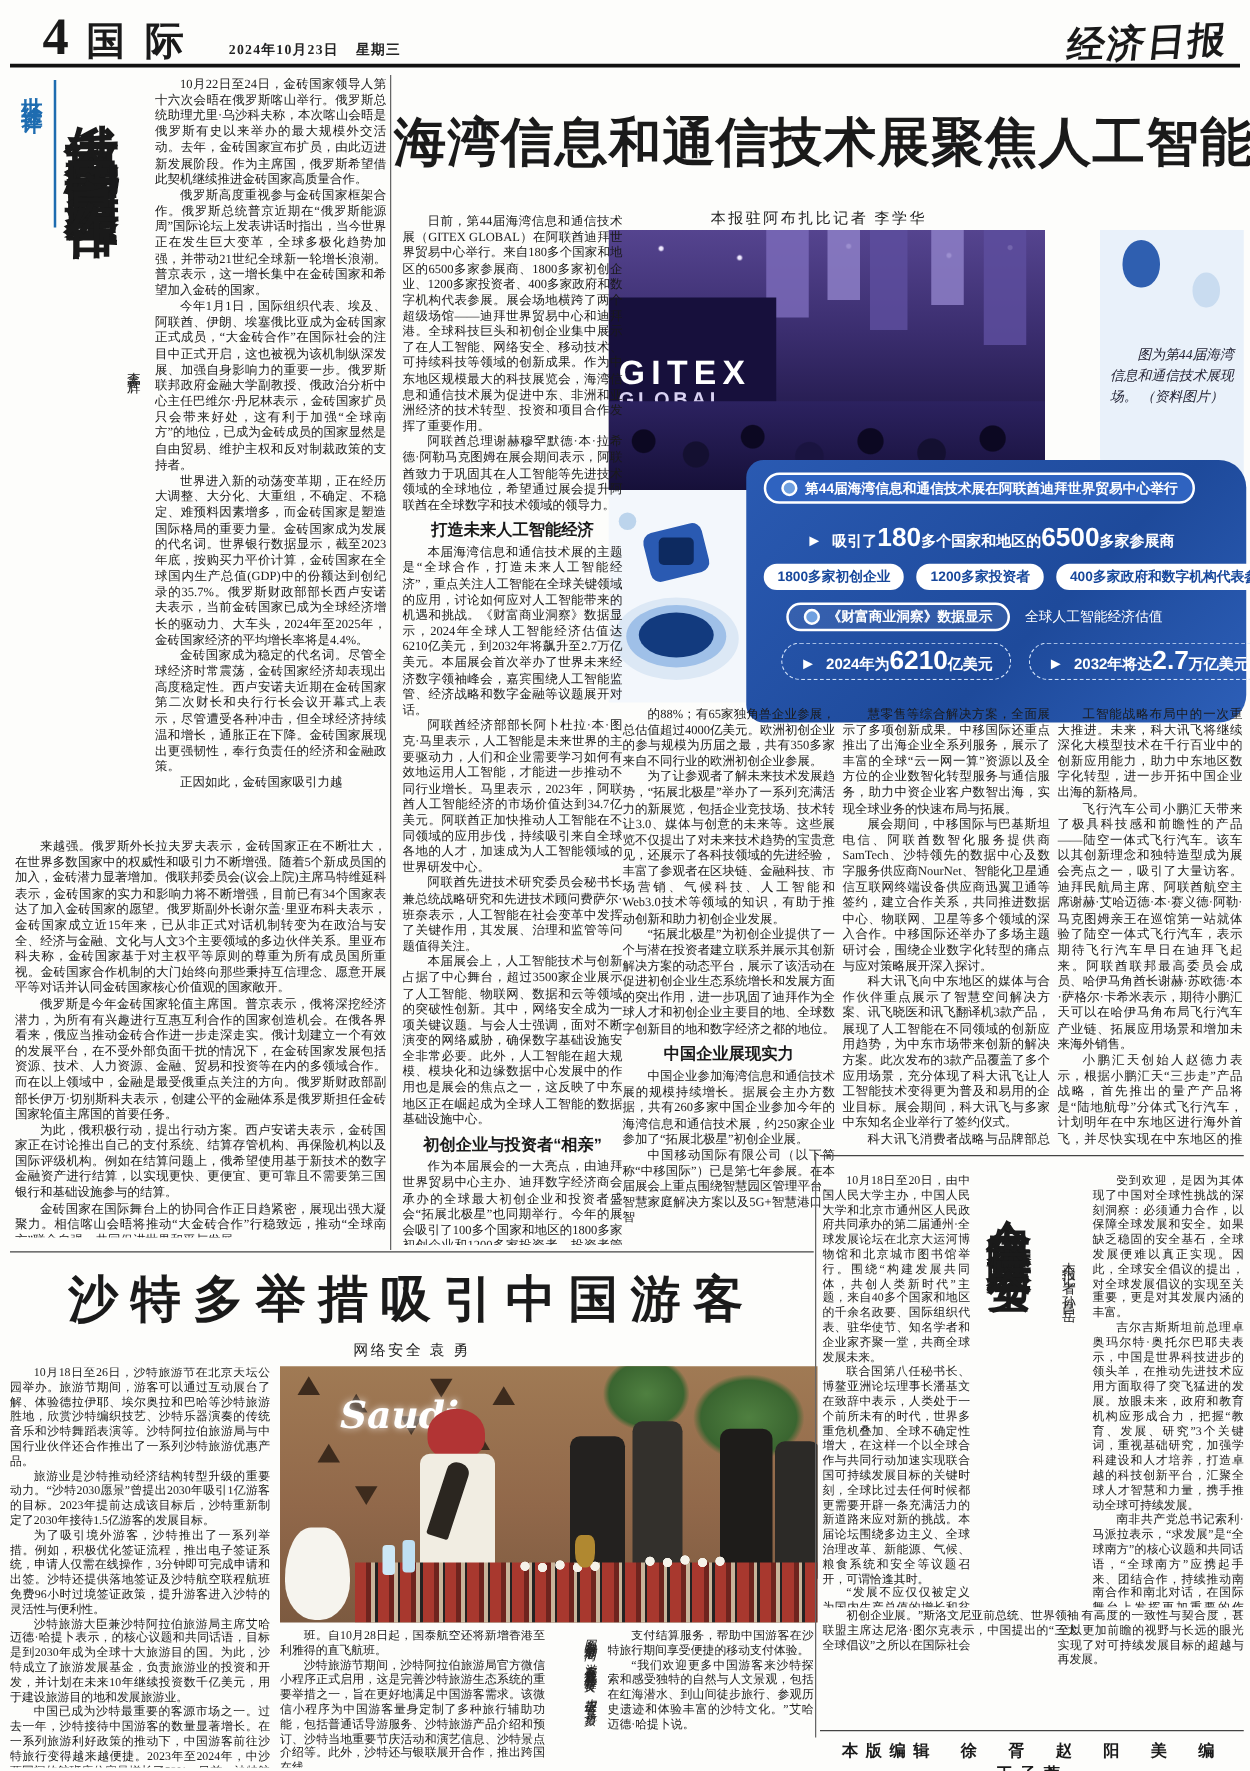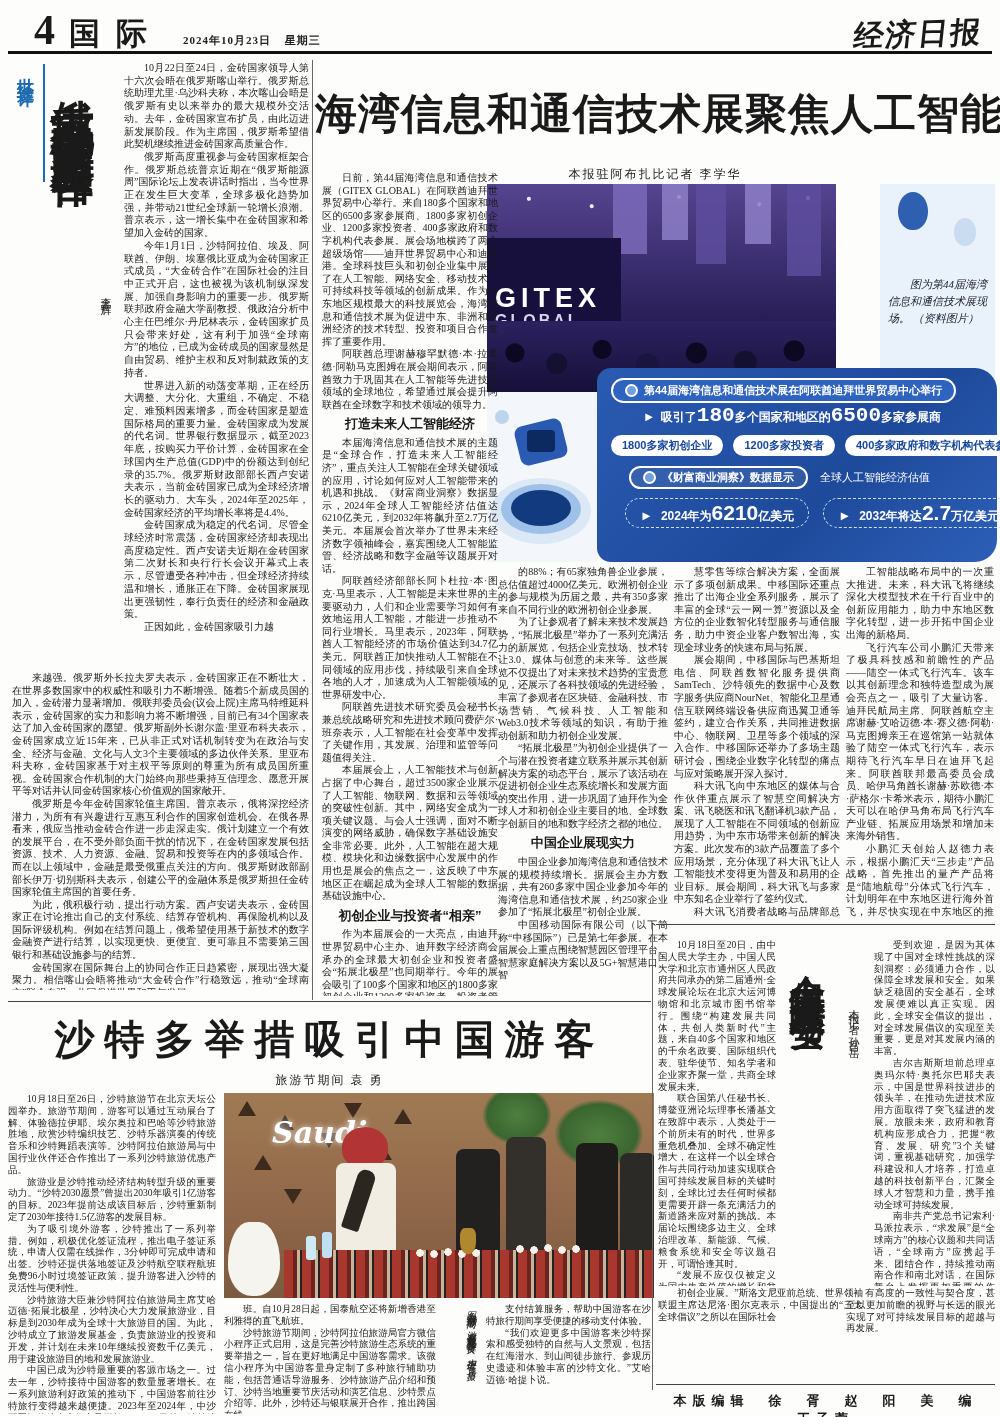--- a/index.html
+++ b/index.html
@@ -61,25 +61,25 @@
                      radial-gradient(circle at 55% 35%,#efe9ff 1.5px,transparent 2.5px),
                      radial-gradient(circle at 78% 55%,#efe9ff 1.5px,transparent 2.5px),
                      radial-gradient(circle at 92% 38%,#efe9ff 1.5px,transparent 2.5px);}
   .caption-panel{position:absolute;background:#e9f1fa;overflow:hidden;}
   .balloon{position:absolute;border-radius:50% 50% 48% 48%;}
   .fig-caption{font-size:11px;font-style:italic;color:#223;line-height:17px;}
 
   
   .infog{position:absolute;background:linear-gradient(135deg,#2a5ab2 0%,#1e4a9b 60%,#2d5fb8 100%);
          border-radius:14px 22px 22px 14px;color:#fff;
-         font-family:"Liberation Sans","DejaVu Sans",sans-serif;padding:10px 12px 0 14px;}
+         font-family:"Liberation Sans","DejaVu Sans",sans-serif;padding:10px 12px 16px 14px;}
   .infog .titlepill{display:inline-flex;align-items:center;gap:6px;border:2px solid #fff;border-radius:999px;
           background:#2f63c0;padding:3px 12px;font-size:11px;font-weight:bold;white-space:nowrap;}
   .dot-ic{width:9px;height:9px;border-radius:50%;border:2px solid #fff;background:#6fa0e0;display:inline-block;}
-  .statline{margin:1px 0 8px 34px;font-size:12px;font-weight:bold;white-space:nowrap;font-family:Liberation Mono, monospace;}
+  .statline{margin:16px 0 8px 34px;font-size:12px;font-weight:bold;white-space:nowrap;}
   .bignum{font-size:21px;font-weight:bold;letter-spacing:0;}
   .arrow-ic{display:inline-block;color:#fff;font-size:13px;margin-right:8px;}
   .pillrow{display:flex;gap:10px;margin:0 0 10px 0;}
   .wpill{background:#fff;color:#17479b;border-radius:999px;padding:3px 11px;font-size:11px;font-weight:bold;white-space:nowrap;}
   .srcrow{display:flex;align-items:center;gap:12px;margin:0 0 9px 18px;}
   .srcpill{display:inline-flex;align-items:center;gap:6px;border:2px solid #fff;border-radius:999px;
            padding:2px 12px;font-size:11px;font-weight:bold;background:rgba(255,255,255,.08);white-space:nowrap;}
   .valrow{display:flex;gap:14px;margin-left:14px;}
   .valpill{border:1px dashed #cfe0f8;border-radius:999px;padding:2px 14px;font-size:12px;font-weight:bold;white-space:nowrap;}
   .disc{position:absolute;border-radius:50%;}
@@ -125,21 +125,21 @@
   </div>
   <div class="abs paper-logo" style="right:18px;top:14px;">经济日报</div>
   <div class="rule-h" style="left:8px;right:8px;top:51px;height:3px;"></div>
 
   <div class="abs col-label" style="left:14px;top:64px;height:118px;">世经述评</div>
   <div class="abs v-headline" style="left:46px;top:64px;height:600px;">俄重视金砖国家高质量合作</div>
   <div class="abs v-author" style="left:98px;top:288px;height:70px;">李春辉</div>
   <div class="abs body" style="left:124px;top:62px;width:185px;height:606px;line-height:12.7px;">
       <p>10月22日至24日，金砖国家领导人第十六次会晤在俄罗斯喀山举行。俄罗斯总统助理尤里·乌沙科夫称，本次喀山会晤是俄罗斯有史以来举办的最大规模外交活动。去年，金砖国家宣布扩员，由此迈进新发展阶段。作为主席国，俄罗斯希望借此契机继续推进金砖国家高质量合作。</p>
       <p>俄罗斯高度重视参与金砖国家框架合作。俄罗斯总统普京近期在“俄罗斯能源周”国际论坛上发表讲话时指出，当今世界正在发生巨大变革，全球多极化趋势加强，并带动21世纪全球新一轮增长浪潮。普京表示，这一增长集中在金砖国家和希望加入金砖的国家。</p>
-      <p>今年1月1日，沙特阿拉伯、埃及、阿联酋、伊朗、埃塞俄比亚成为金砖国家正式成员，“大金砖合作”在国际社会的注目中正式开启，这也被视为该机制纵深发展、加强自身影响力的重要一步。俄罗斯联邦政府金融大学副教授、俄政治分析中心主任巴维尔·丹尼林表示，金砖国家扩员只会带来好处，这有利于加强“全球南方”的地位，已成为金砖成员的国家显然是自由贸易、维护主权和反对制裁政策的支持者。</p>
+      <p>今年1月1日，国际组织代表、埃及、阿联酋、伊朗、埃塞俄比亚成为金砖国家正式成员，“大金砖合作”在国际社会的注目中正式开启，这也被视为该机制纵深发展、加强自身影响力的重要一步。俄罗斯联邦政府金融大学副教授、俄政治分析中心主任巴维尔·丹尼林表示，金砖国家扩员只会带来好处，这有利于加强“全球南方”的地位，已成为金砖成员的国家显然是自由贸易、维护主权和反对制裁政策的支持者。</p>
       <p>世界进入新的动荡变革期，正在经历大调整、大分化、大重组，不确定、不稳定、难预料因素增多，而金砖国家是塑造国际格局的重要力量。金砖国家成为发展的代名词。世界银行数据显示，截至2023年底，按购买力平价计算，金砖国家在全球国内生产总值(GDP)中的份额达到创纪录的35.7%。俄罗斯财政部部长西卢安诺夫表示，当前金砖国家已成为全球经济增长的驱动力、大车头，2024年至2025年，金砖国家经济的平均增长率将是4.4%。</p>
       <p>金砖国家成为稳定的代名词。尽管全球经济时常震荡，金砖国家经济却表现出高度稳定性。西卢安诺夫近期在金砖国家第二次财长和央行行长会议开幕式上表示，尽管遭受各种冲击，但全球经济持续温和增长，通胀正在下降。金砖国家展现出更强韧性，奉行负责任的经济和金融政策。</p>
       <p>正因如此，金砖国家吸引力越</p>
     </div>
   <div class="abs body" style="left:12px;top:672px;width:297px;height:318px;">
       <p>来越强。俄罗斯外长拉夫罗夫表示，金砖国家正在不断壮大，在世界多数国家中的权威性和吸引力不断增强。随着5个新成员国的加入，金砖潜力显著增加。俄联邦委员会(议会上院)主席马特维延科表示，金砖国家的实力和影响力将不断增强，目前已有34个国家表达了加入金砖国家的愿望。俄罗斯副外长谢尔盖·里亚布科夫表示，金砖国家成立近15年来，已从非正式对话机制转变为在政治与安全、经济与金融、文化与人文3个主要领域的多边伙伴关系。里亚布科夫称，金砖国家基于对主权平等原则的尊重为所有成员国所重视。金砖国家合作机制的大门始终向那些秉持互信理念、愿意开展平等对话并认同金砖国家核心价值观的国家敞开。</p>
       <p>俄罗斯是今年金砖国家轮值主席国。普京表示，俄将深挖经济潜力，为所有有兴趣进行互惠互利合作的国家创造机会。在俄各界看来，俄应当推动金砖合作进一步走深走实。俄计划建立一个有效的发展平台，在不受外部负面干扰的情况下，在金砖国家发展包括资源、技术、人力资源、金融、贸易和投资等在内的多领域合作。而在以上领域中，金融是最受俄重点关注的方向。俄罗斯财政部副部长伊万·切别斯科夫表示，创建公平的金融体系是俄罗斯担任金砖国家轮值主席国的首要任务。</p>
       <p>为此，俄积极行动，提出行动方案。西卢安诺夫表示，金砖国家正在讨论推出自己的支付系统、结算存管机构、再保险机构以及国际评级机构。例如在结算问题上，俄希望使用基于新技术的数字金融资产进行结算，以实现更快、更便宜、更可靠且不需要第三国银行和基础设施参与的结算。</p>
       <p>金砖国家在国际舞台上的协同合作正日趋紧密，展现出强大凝聚力。相信喀山会晤将推动“大金砖合作”行稳致远，推动“全球南方”联合自强，共同促进世界和平与发展。</p>
     </div>
@@ -233,27 +233,27 @@
       <p>科大讯飞消费者战略与品牌部总经理战文宇表示，科大讯飞此次亮相不仅是产品和技术的展示，更是科大讯飞在全球人</p>
     </div>
   <div class="abs body" style="left:846px;top:566px;width:148px;height:352px;">
       <p>工智能战略布局中的一次重大推进。未来，科大讯飞将继续深化大模型技术在千行百业中的创新应用能力，助力中东地区数字化转型，进一步开拓中国企业出海的新格局。</p>
       <p>飞行汽车公司小鹏汇天带来了极具科技感和前瞻性的产品——陆空一体式飞行汽车。该车以其创新理念和独特造型成为展会亮点之一，吸引了大量访客。迪拜民航局主席、阿联酋航空主席谢赫·艾哈迈德·本·赛义德·阿勒·马克图姆亲王在巡馆第一站就体验了陆空一体式飞行汽车，表示期待飞行汽车早日在迪拜飞起来。阿联酋联邦最高委员会成员、哈伊马角酋长谢赫·苏欧德·本·萨格尔·卡希米表示，期待小鹏汇天可以在哈伊马角布局飞行汽车产业链、拓展应用场景和增加未来海外销售。</p>
       <p>小鹏汇天创始人赵德力表示，根据小鹏汇天“三步走”产品战略，首先推出的量产产品将是“陆地航母”分体式飞行汽车，计划明年在中东地区进行海外首飞，并尽快实现在中东地区的推广应用。赵德力表示，通过参与全球顶级科技展览，小鹏汇天不仅展示了中国在飞行汽车这一领域的领先地位，向世界传达了中国在低空交通领域实现“换道超车”的信心，也展示了中国品牌在全球市场的竞争力。</p>
     </div>
 
   <div class="rule-h thin" style="left:8px;width:643px;top:1001px;"></div>
   <div class="abs saudi-headline" style="left:8px;top:1012px;width:643px;">沙特多举措吸引中国游客</div>
-  <div class="abs byline" style="left:8px;top:1072px;width:643px;">旅游节期间 袁 勇</div>
+  <div class="abs byline" style="left:8px;top:1072px;width:643px;">网络安全 袁 勇</div>
 
   <div class="abs body body-sm" style="left:8px;top:1094px;width:208px;height:320px;">
       <p>10月18日至26日，沙特旅游节在北京天坛公园举办。旅游节期间，游客可以通过互动展台了解、体验德拉伊耶、埃尔奥拉和巴哈等沙特旅游胜地，欣赏沙特编织技艺、沙特乐器演奏的传统音乐和沙特舞蹈表演等。沙特阿拉伯旅游局与中国行业伙伴还合作推出了一系列沙特旅游优惠产品。</p>
       <p>旅游业是沙特推动经济结构转型升级的重要动力。“沙特2030愿景”曾提出2030年吸引1亿游客的目标。2023年提前达成该目标后，沙特重新制定了2030年接待1.5亿游客的发展目标。</p>
       <p>为了吸引境外游客，沙特推出了一系列举措。例如，积极优化签证流程，推出电子签证系统，申请人仅需在线操作，3分钟即可完成申请和出签。沙特还提供落地签证及沙特航空联程航班免费96小时过境签证政策，提升游客进入沙特的灵活性与便利性。</p>
-      <p>沙特旅游大臣兼沙特阿拉伯旅游局主席艾哈迈德·拓展北极星，沙特决心大力发展旅游业，目标是到2030年成为全球十大旅游目的国。为此，沙特成立了旅游发展基金，负责旅游业的投资和开发，并计划在未来10年继续投资数千亿美元，用于建设旅游目的地和发展旅游业。</p>
+      <p>沙特旅游大臣兼沙特阿拉伯旅游局主席艾哈迈德·哈提卜表示，的核心议题和共同话语，目标是到2030年成为全球十大旅游目的国。为此，沙特成立了旅游发展基金，负责旅游业的投资和开发，并计划在未来10年继续投资数千亿美元，用于建设旅游目的地和发展旅游业。</p>
       <p>中国已成为沙特最重要的客源市场之一。过去一年，沙特接待中国游客的数量显著增长。在一系列旅游利好政策的推动下，中国游客前往沙特旅行变得越来越便捷。2023年至2024年，中沙两国间的航班座位容量增长了52%。目前，沙特航空、中国国际航空、中国东方航空和中国南方航空已开通从北京、上海、广州和深圳等城市直飞吉达或利雅得的航</p>
     </div>
 
   <div class="saudi-photo" style="left:224px;top:1093px;width:430px;height:205px;">
     <div class="tri" style="left:14px;top:8px;"></div>
       <div class="tri" style="left:52px;top:22px;"></div>
     <div class="tri down" style="left:96px;top:40px;"></div>
       <div class="tri" style="left:30px;top:62px;"></div>
     <div class="tri down" style="left:120px;top:10px;"></div>
       <div class="tri" style="left:150px;top:52px;"></div>

